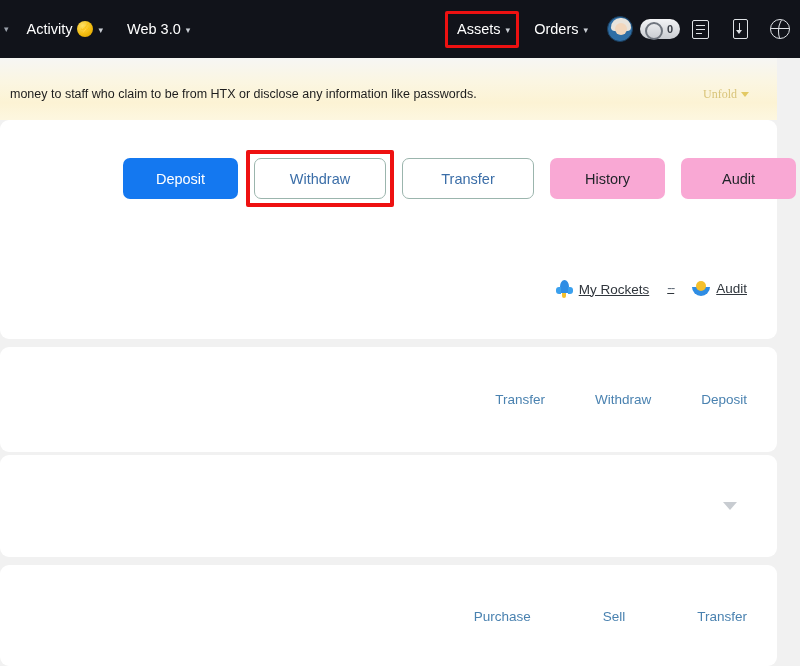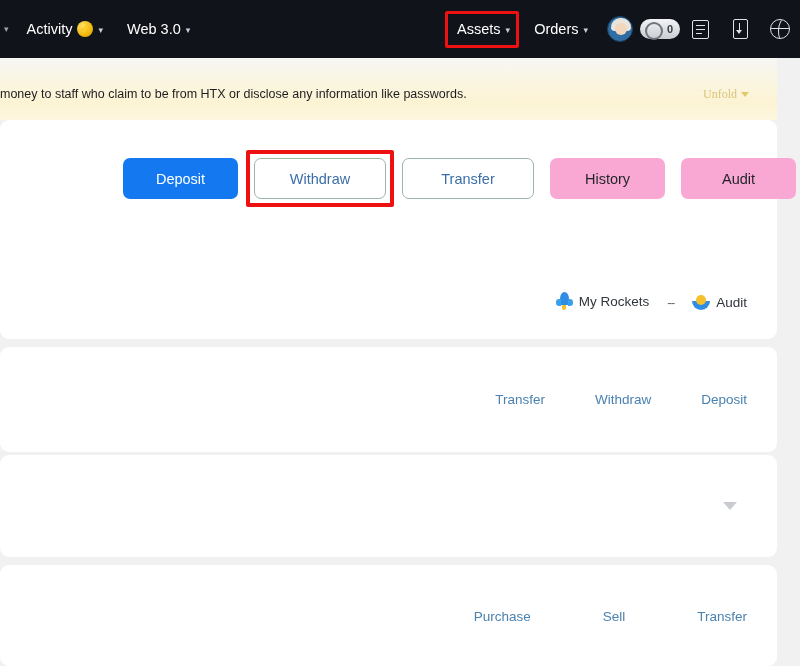--- a/index.html
+++ b/index.html
@@ -121,21 +121,21 @@
 
   
   .banner {
     position: absolute; left: 0; top: 58px;
     width: 777px; height: 62px;
     background: linear-gradient(180deg, #f6f6f4 0%, #fbf6e2 38%, #fcf3d4 72%, #fdf7e0 100%);
     display: flex; align-items: center;
   }
   .banner-text {
     font-size: 12.5px; color: #1d1d1d;
-    padding-left: 0px; margin-top: 10px;
+    padding-left: 10px; margin-top: 10px;
     white-space: nowrap;
   }
   .banner-unfold {
     margin-left: auto; margin-right: 28px; margin-top: 10px;
     font-size: 12px; color: #d9c47a;
     display: flex; align-items: center; gap: 4px; cursor: pointer; font-family: Liberation Serif, serif;
   }
   .banner-unfold .tri {
     width: 0; height: 0;
     border-left: 4.5px solid transparent; border-right: 4.5px solid transparent;
@@ -174,23 +174,23 @@
   .withdraw-wrap { position: relative; display: flex; }
   .withdraw-hl {
     position: absolute; left: -8px; top: -8px;
     width: 148px; height: 57px;
     border: 4px solid #ee1111; border-radius: 2px;
     pointer-events: none;
   }
 
   
   .rockets-row {
-    position: absolute; right: 30px; top: 172px;
-    display: flex; align-items: flex-end; gap: 12px;
-    font-size: 13.5px; color: #30363d;
+    position: absolute; right: 30px; top: 160px;
+    display: flex; align-items: flex-start; gap: 12px;
+    font-size: 13.5px; color: #30363d; text-decoration: underline;
   }
   .rk-item { display: flex; align-items: center; gap: 6px; cursor: pointer; }
   .dash { color: #5b6673; letter-spacing: -1px; padding: 0 6px; }
 
   .rocket-icon { width: 17px; height: 18px; position: relative; }
   .rocket-icon .body {
     position: absolute; left: 4px; top: 0;
     width: 9px; height: 13px;
     background: #2f8de4; border-radius: 50% 50% 22% 22%;
   }

